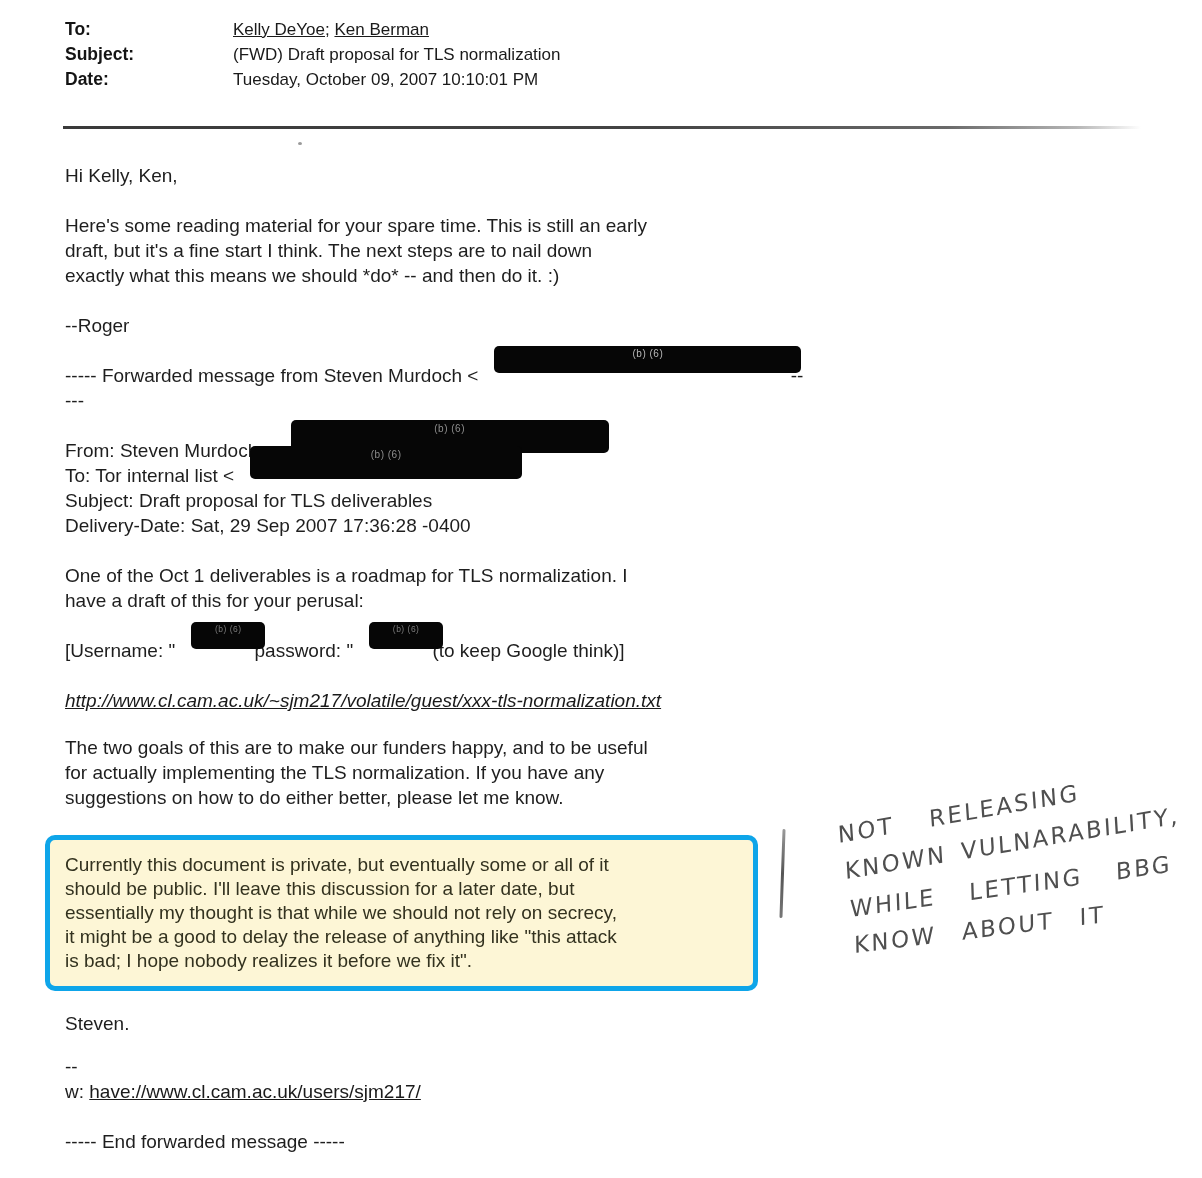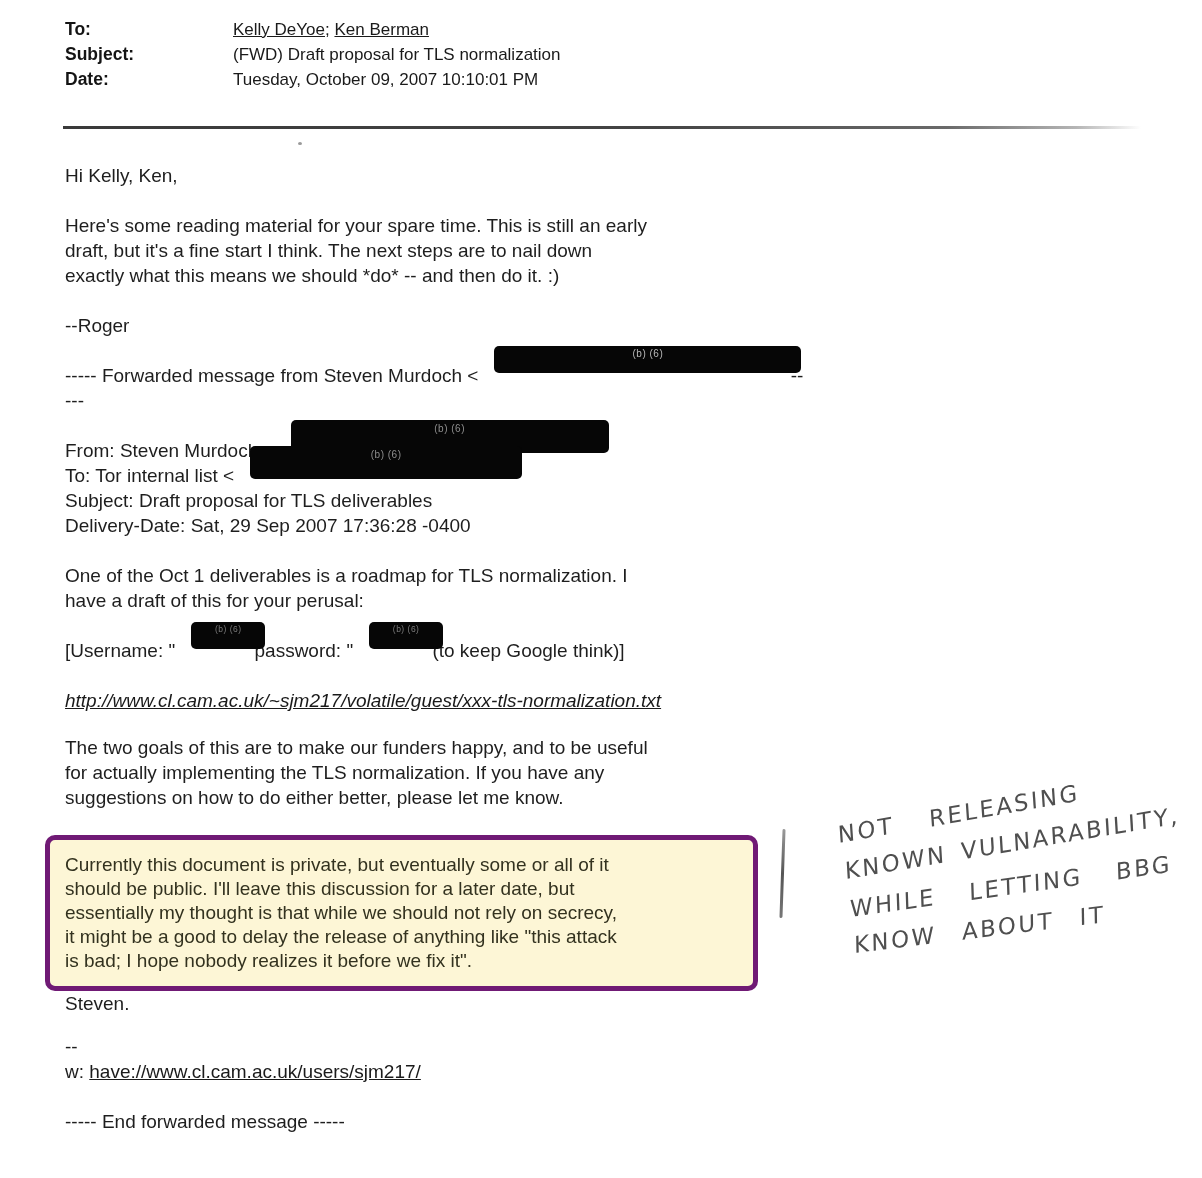--- a/index.html
+++ b/index.html
@@ -61,23 +61,23 @@
   .anchor-from .redact-label { top:3px; color:#8f8f8f; }
   .anchor-to   { width:272px; }
   .anchor-to .redact   { top:-20px; width:272px; height:33px; }
   .anchor-to .redact-label { top:3px; color:#8f8f8f; }
   .anchor-cred { width:74px; }
   .anchor-cred .redact { top:-19px; width:74px; height:27px; }
   .anchor-cred .redact-label { top:1px; font-size:8.5px; color:#7d7d7d; }
   
   .highlight-box {
     box-sizing:border-box;
-    width:713px; margin-left:-20px; 
+    width:713px; margin-left:-20px; margin-bottom:20px;
     background:#fdf6d6;
-    border:5px solid #701a75;
+    border:5px solid #0ea5e9;
     border-radius:10px;
     padding:13px 14px 13px 15px;
     line-height:24px; color:#33321f;
     white-space:pre-line;
   }
   
   .hw {
     position:absolute; white-space:nowrap;
     font-family:"DejaVu Sans", sans-serif;
     color:#4f4f4f; font-size:23px; letter-spacing:2.5px;

